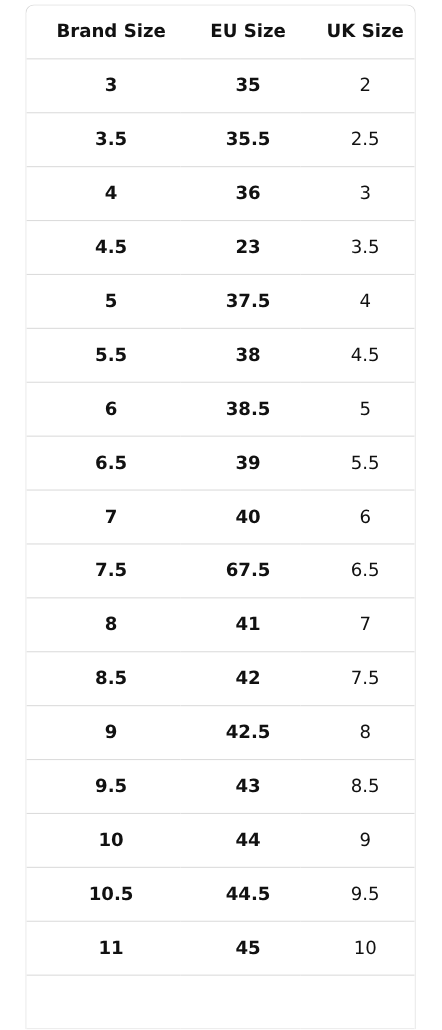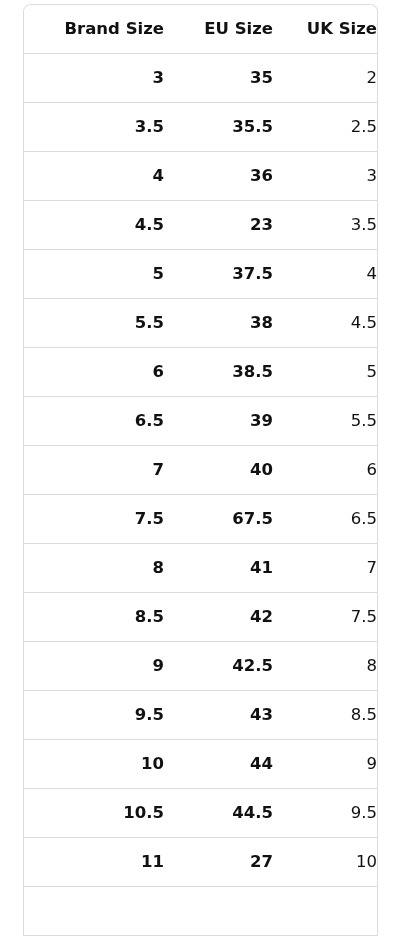--- a/index.html
+++ b/index.html
@@ -45,21 +45,21 @@
   }
 
   table.size-table col.c-brand { width: 140px; }
   table.size-table col.c-eu    { width: 109px; }
   table.size-table col.c-uk    { width: 104px; }
 
   table.size-table th,
   table.size-table td {
     height: 48px;
     padding: 0;
-    text-align: right;
+    text-align: center;
     vertical-align: middle;
     border-bottom: 1px solid #dcdcdc;
     color: #111111;
     font-size: 16.5px;
     line-height: 1;
     white-space: nowrap;
   }
 
   
   table.size-table thead th {
@@ -186,21 +186,21 @@
           <td class="col-eu">44</td>
           <td class="col-uk">9</td>
         </tr>
         <tr>
           <td class="col-brand">10.5</td>
           <td class="col-eu">44.5</td>
           <td class="col-uk">9.5</td>
         </tr>
         <tr>
           <td class="col-brand">11</td>
-          <td class="col-eu">27</td>
+          <td class="col-eu">45</td>
           <td class="col-uk">10</td>
         </tr>
         <tr>
           <td class="col-brand"></td>
           <td class="col-eu"></td>
           <td class="col-uk"></td>
         </tr>
       </tbody>
     </table>
   </div>

